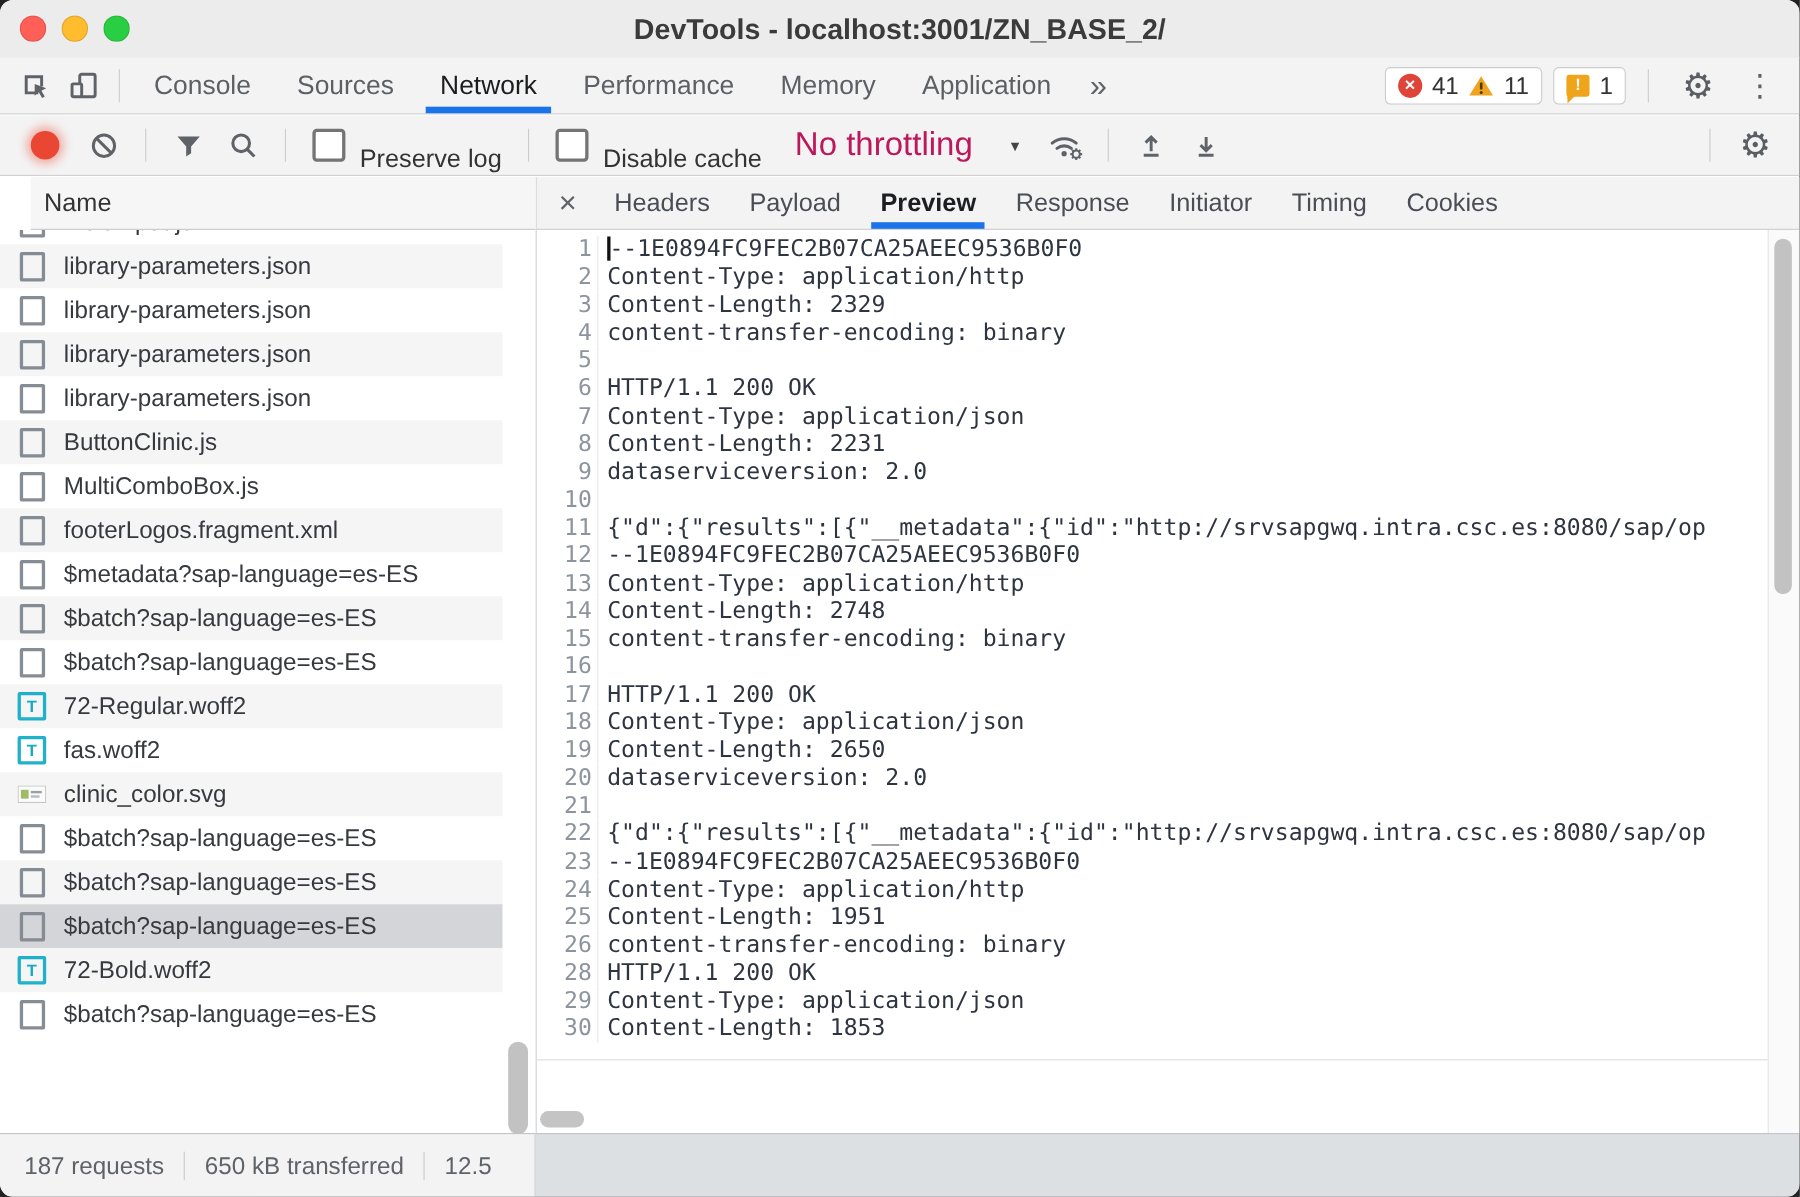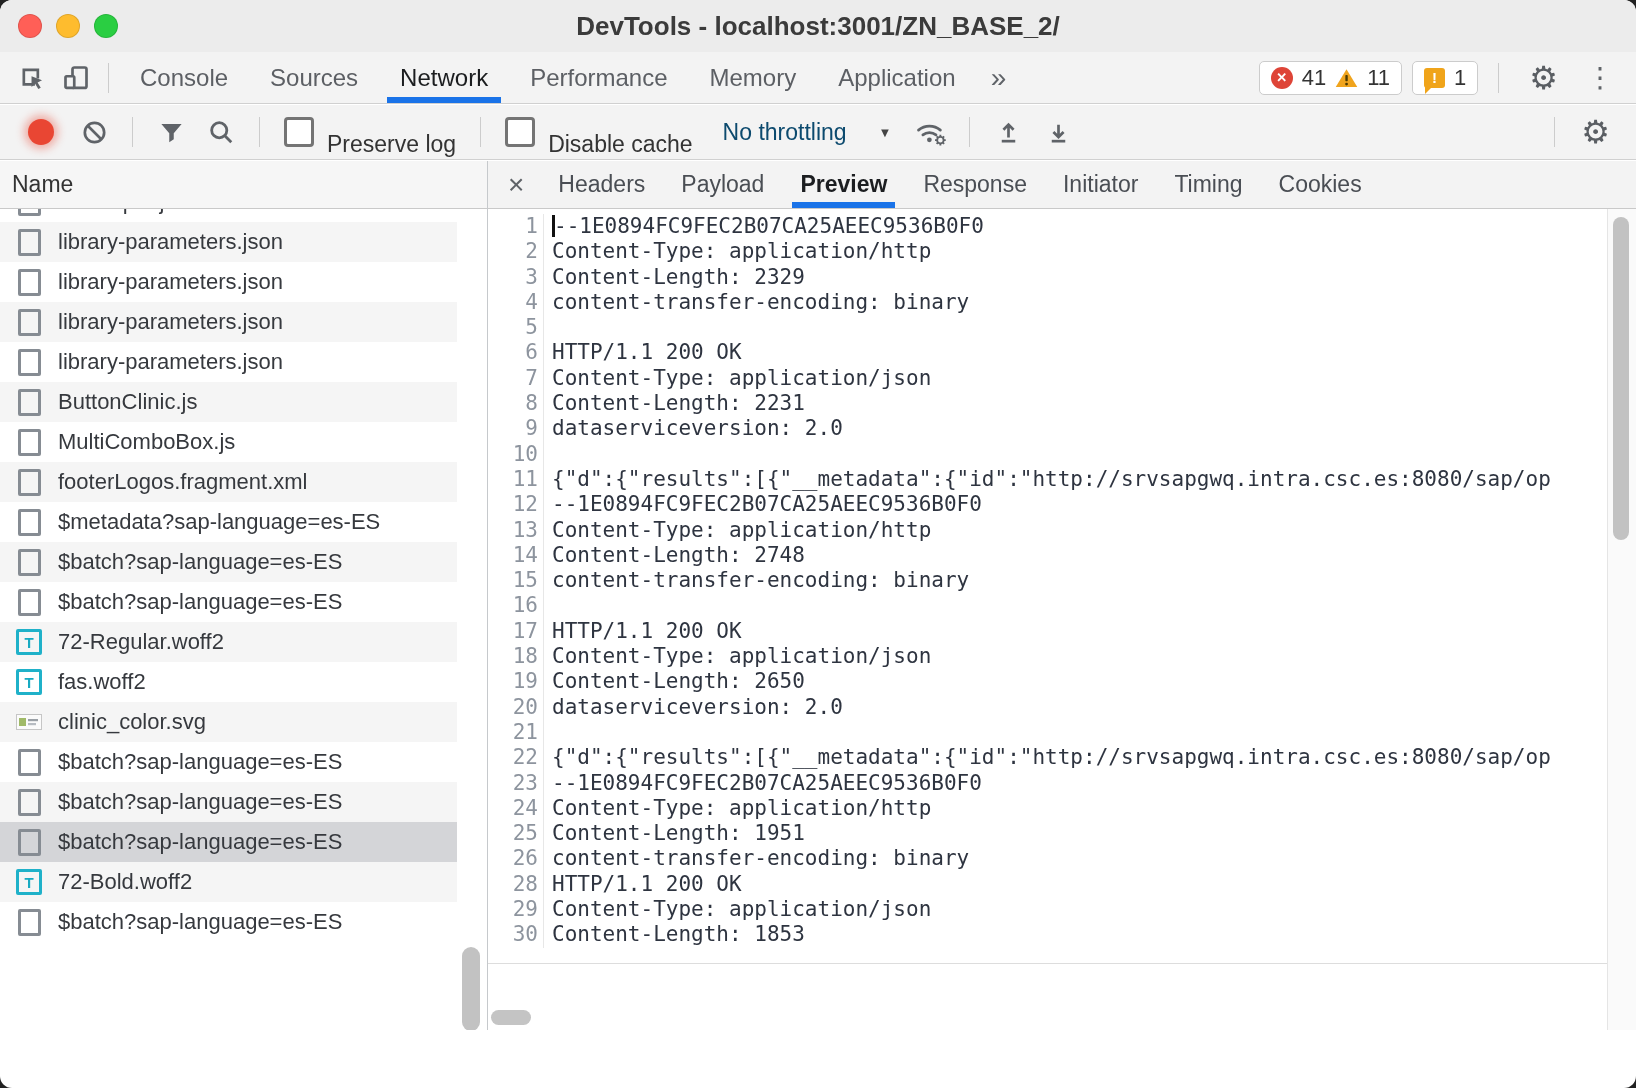--- a/index.html
+++ b/index.html
@@ -32,28 +32,28 @@
   .glyphbtn{font-size:32px;color:#5a5e63;padding:0 10px;line-height:1;}
   .kebab{font-size:28px;color:#5f6368;padding:0 8px;}
 
   
   .nettoolbar{position:absolute;left:0;top:105px;right:0;height:55px;background:#f3f3f3;border-bottom:1px solid #d0d0d0;display:flex;align-items:center;padding:0 16px;box-sizing:border-box;gap:6px;}
   .record{width:26px;height:26px;border-radius:50%;background:#e94633;margin:0 12px;box-shadow:0 0 9px 4px rgba(233,70,51,.40);flex:none;}
   .checkgroup{display:flex;align-items:center;gap:13px;padding:0 8px;}
   .checkbox{width:24px;height:24px;border:3px solid #747474;border-radius:4px;background:#fff;flex:none;}
   .check-label{font-size:23px;color:#333;margin-top:24px;}
   .throttle{display:flex;align-items:center;gap:32px;padding:0 12px 0 16px;}
-  .throttle-label{font-size:23px;color:#0c4a6e;}
+  .throttle-label{font-size:30px;color:#be185d;}
   .dd-arrow{font-size:13px;color:#444;}
   .spacer{flex:1;}
 
   
   .split{position:absolute;left:0;top:161px;right:0;height:869px;display:flex;}
   .left-panel{position:relative;width:487px;flex:none;border-right:1px solid #c6c9cc;background:#fff;overflow:hidden;box-sizing:content-box;}
-  .lp-header{height:48px;background:#f6f6f6;border-bottom:1px solid #c9c9c9;display:flex;align-items:center;padding-left:12px;font-size:23px;color:#333;box-sizing:border-box;}
+  .lp-header{height:48px;background:#f6f6f6;border-bottom:1px solid #c9c9c9;display:flex;align-items:center;padding-left:12px;font-size:23px;color:#333;box-sizing:border-box;margin-left:28px;}
   .lp-list{position:absolute;left:0;top:48px;width:457px;overflow:hidden;}
   .row{height:40px;display:flex;align-items:center;padding-left:14px;gap:14px;font-size:22px;color:#36393e;white-space:nowrap;}
   .row:nth-child(even){background:#f5f5f5;}
   .row.partial{margin-top:-27px;}
   .row.selected{background:#d4d5d8;}
   .ic{position:relative;width:30px;height:30px;flex:none;display:flex;align-items:center;justify-content:center;}
   .icon-doc .ic::before{content:"";width:17px;height:21px;border:3px solid #868c93;border-radius:2px;}
   .icon-font .ic::before{content:"";position:absolute;left:2px;right:2px;top:2px;bottom:2px;border:3px solid #1fb1c9;border-radius:2px;}
   .ic-t{display:none;position:relative;z-index:1;font-size:15px;font-weight:bold;color:#17aac2;}
   .icon-font .ic-t{display:block;}
@@ -510,14 +510,24 @@
             </div>
           </div>
       </div>
       <div class="vscroll-track">
         <div class="vscroll-thumb"></div>
       </div>
       <div class="hscroll-thumb"></div>
     </div>
   </div>
 
+  <div class="statusbar">
+    <div class="status-left">
+      <span class="stat">187 requests</span>
+      <span class="sdiv"></span>
+      <span class="stat">650 kB transferred</span>
+      <span class="sdiv"></span>
+      <span class="stat">12.5</span>
+    </div>
+    <div class="status-right"></div>
+  </div>
 
 </div>
 
 </body></html>

